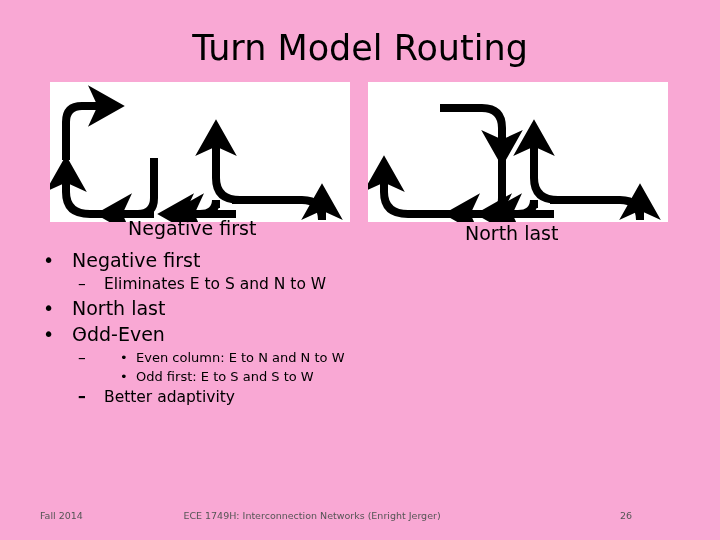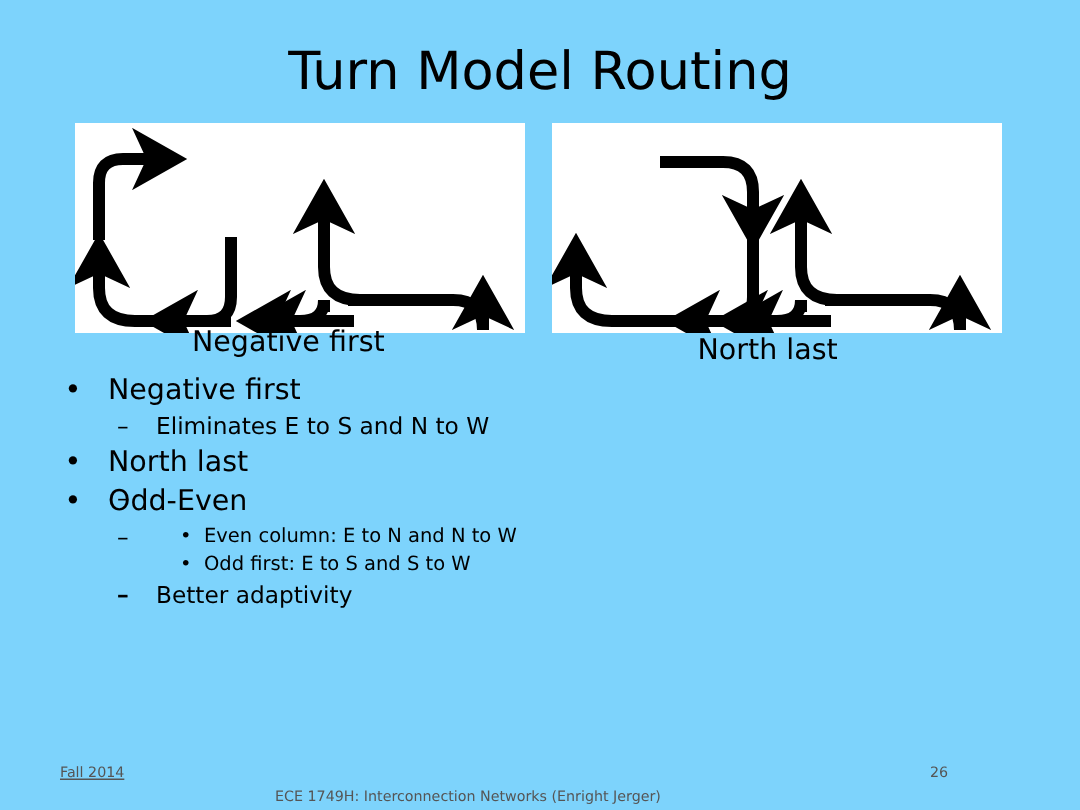--- a/index.html
+++ b/index.html
@@ -13,21 +13,21 @@
     overflow: hidden;
     font-family: "DejaVu Sans", "Liberation Sans", sans-serif;
     color: #000000;
     position: relative;
   }
   #slide {
     position: absolute;
     left: 0; top: 0;
     width: 720px;
     height: 540px;
-    background: #7dd3fc;
+    background: #f9a8d4;
   }
   .title {
     position: absolute;
     left: 0;
     top: 28px;
     width: 720px;
     text-align: center;
     font-size: 35px;
     font-weight: 400;
     letter-spacing: 0px;
@@ -94,22 +94,22 @@
   }
   .wrapok { white-space: normal; }
 
   .footer-item {
     position: absolute;
     font-size: 9.5px;
     color: #555555;
     font-family: "DejaVu Sans", "Liberation Sans", sans-serif;
     white-space: nowrap;
   }
-  #footer-left   { left: 40px;  top: 510px; text-decoration: underline; }
-  #footer-center { left: 0;     top: 510px; width: 624px; text-align: center; margin-top: 16px; }
+  #footer-left   { left: 40px;  top: 510px; }
+  #footer-center { left: 0;     top: 510px; width: 624px; text-align: center; }
   #footer-right  { left: 0;     top: 510px; width: 720px; text-align: center; }
   #footer-right span { position: absolute; left: 620px; }
 </style>
 </head>
 <body>
 
 <div id="slide">
 
   <div class="title">Turn Model Routing</div>
 

